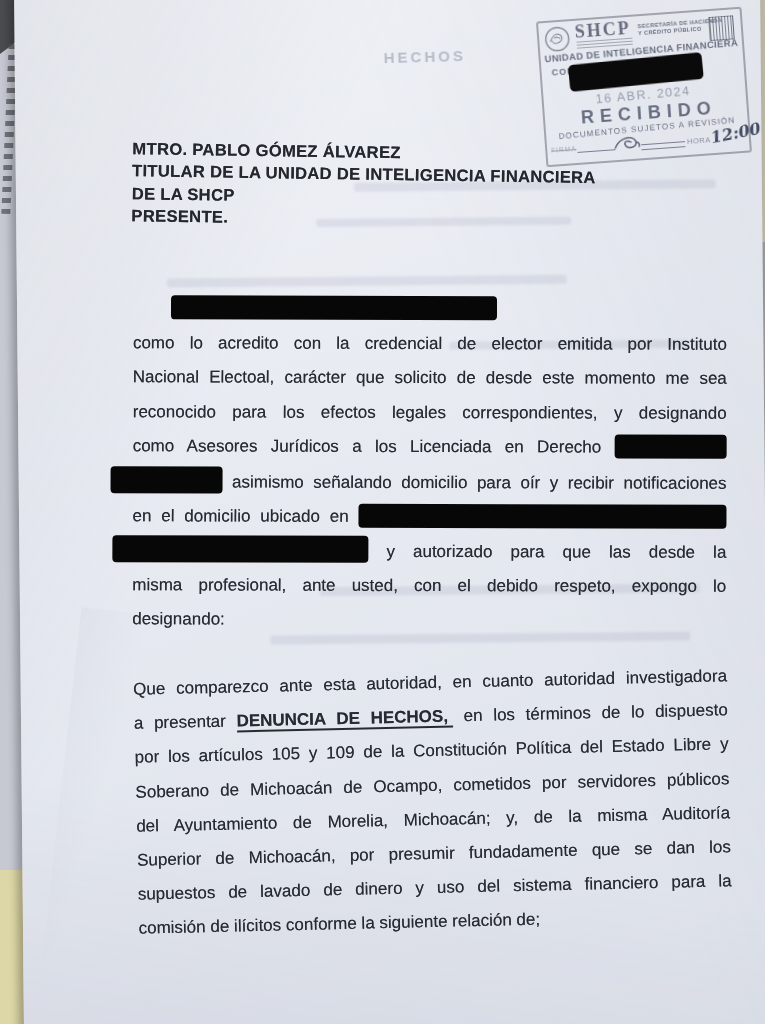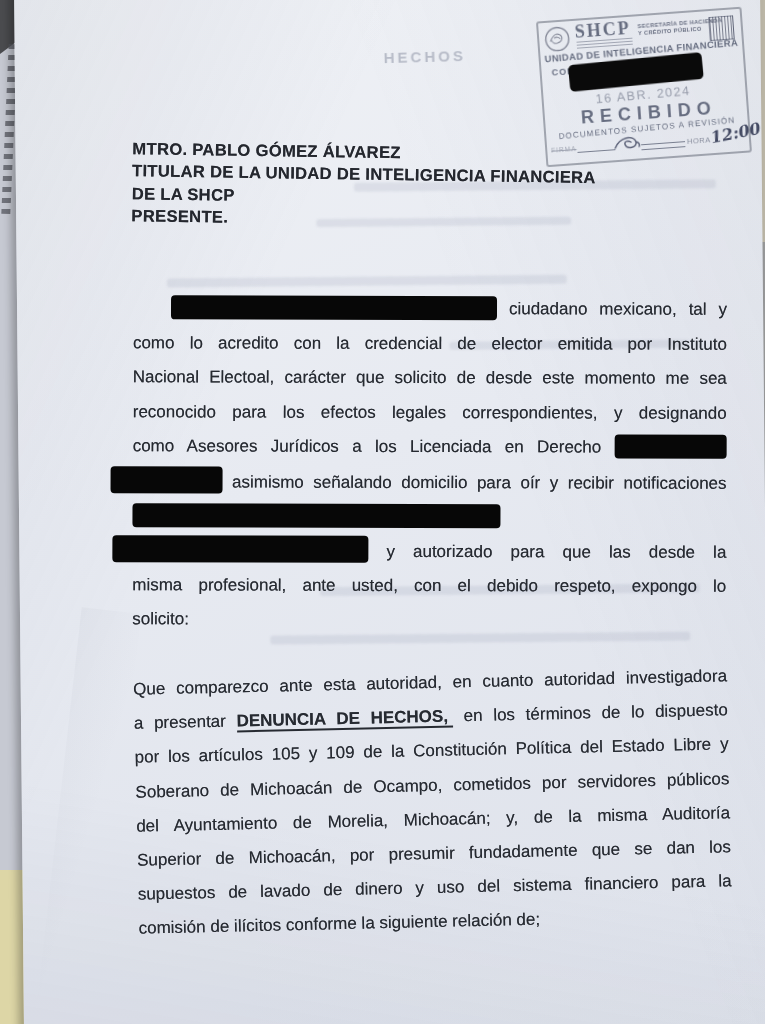--- a/index.html
+++ b/index.html
@@ -146,30 +146,30 @@
   </div>
 
   <div class="addr">
     <div>MTRO. PABLO GÓMEZ ÁLVAREZ</div>
     <div>TITULAR DE LA UNIDAD DE INTELIGENCIA FINANCIERA</div>
     <div>DE LA SHCP</div>
     <div>PRESENTE.</div>
   </div>
 
   <div class="para p1">
-    <div class="ln j"><span class="redact b-l1"></span> <span>ciudadano mexicano, tal y</span></div>
+    <div class="ln j"><span class="redact b-l1"></span> </div>
     <div class="ln j"><span>como lo acredito con la credencial de elector emitida por Instituto</span></div>
     <div class="ln j"><span>Nacional Electoal, carácter que solicito de desde este momento me sea</span></div>
     <div class="ln j"><span>reconocido para los efectos legales correspondientes, y designando</span></div>
     <div class="ln j"><span>como Asesores Jurídicos a los Licenciada en Derecho</span> <span class="redact b-l5"></span></div>
     <div class="ln j"><span class="redact b-l6"></span> <span>asimismo señalando domicilio para oír y recibir notificaciones</span></div>
-    <div class="ln j"> <span class="redact b-l7"></span></div>
+    <div class="ln j"><span>en el domicilio ubicado en</span> <span class="redact b-l7"></span></div>
     <div class="ln j"><span class="redact b-l8"></span> <span>y autorizado para que las desde la</span></div>
     <div class="ln j"><span>misma profesional, ante usted, con el debido respeto, expongo lo</span></div>
-    <div class="ln"><span>solicito:</span></div>
+    <div class="ln"><span>designando:</span></div>
   </div>
 
   <div class="para p2">
     <div class="ln j"><span>Que comparezco ante esta autoridad, en cuanto autoridad investigadora</span></div>
     <div class="ln j"><span>a presentar</span> <span class="emph">DENUNCIA DE HECHOS,</span> <span>en los términos de lo dispuesto</span></div>
     <div class="ln j"><span>por los artículos 105 y 109 de la Constitución Política del Estado Libre y</span></div>
     <div class="ln j"><span>Soberano de Michoacán de Ocampo, cometidos por servidores públicos</span></div>
     <div class="ln j"><span>del Ayuntamiento de Morelia, Michoacán; y, de la misma Auditoría</span></div>
     <div class="ln j"><span>Superior de Michoacán, por presumir fundadamente que se dan los</span></div>
     <div class="ln j"><span>supuestos de lavado de dinero y uso del sistema financiero para la</span></div>

